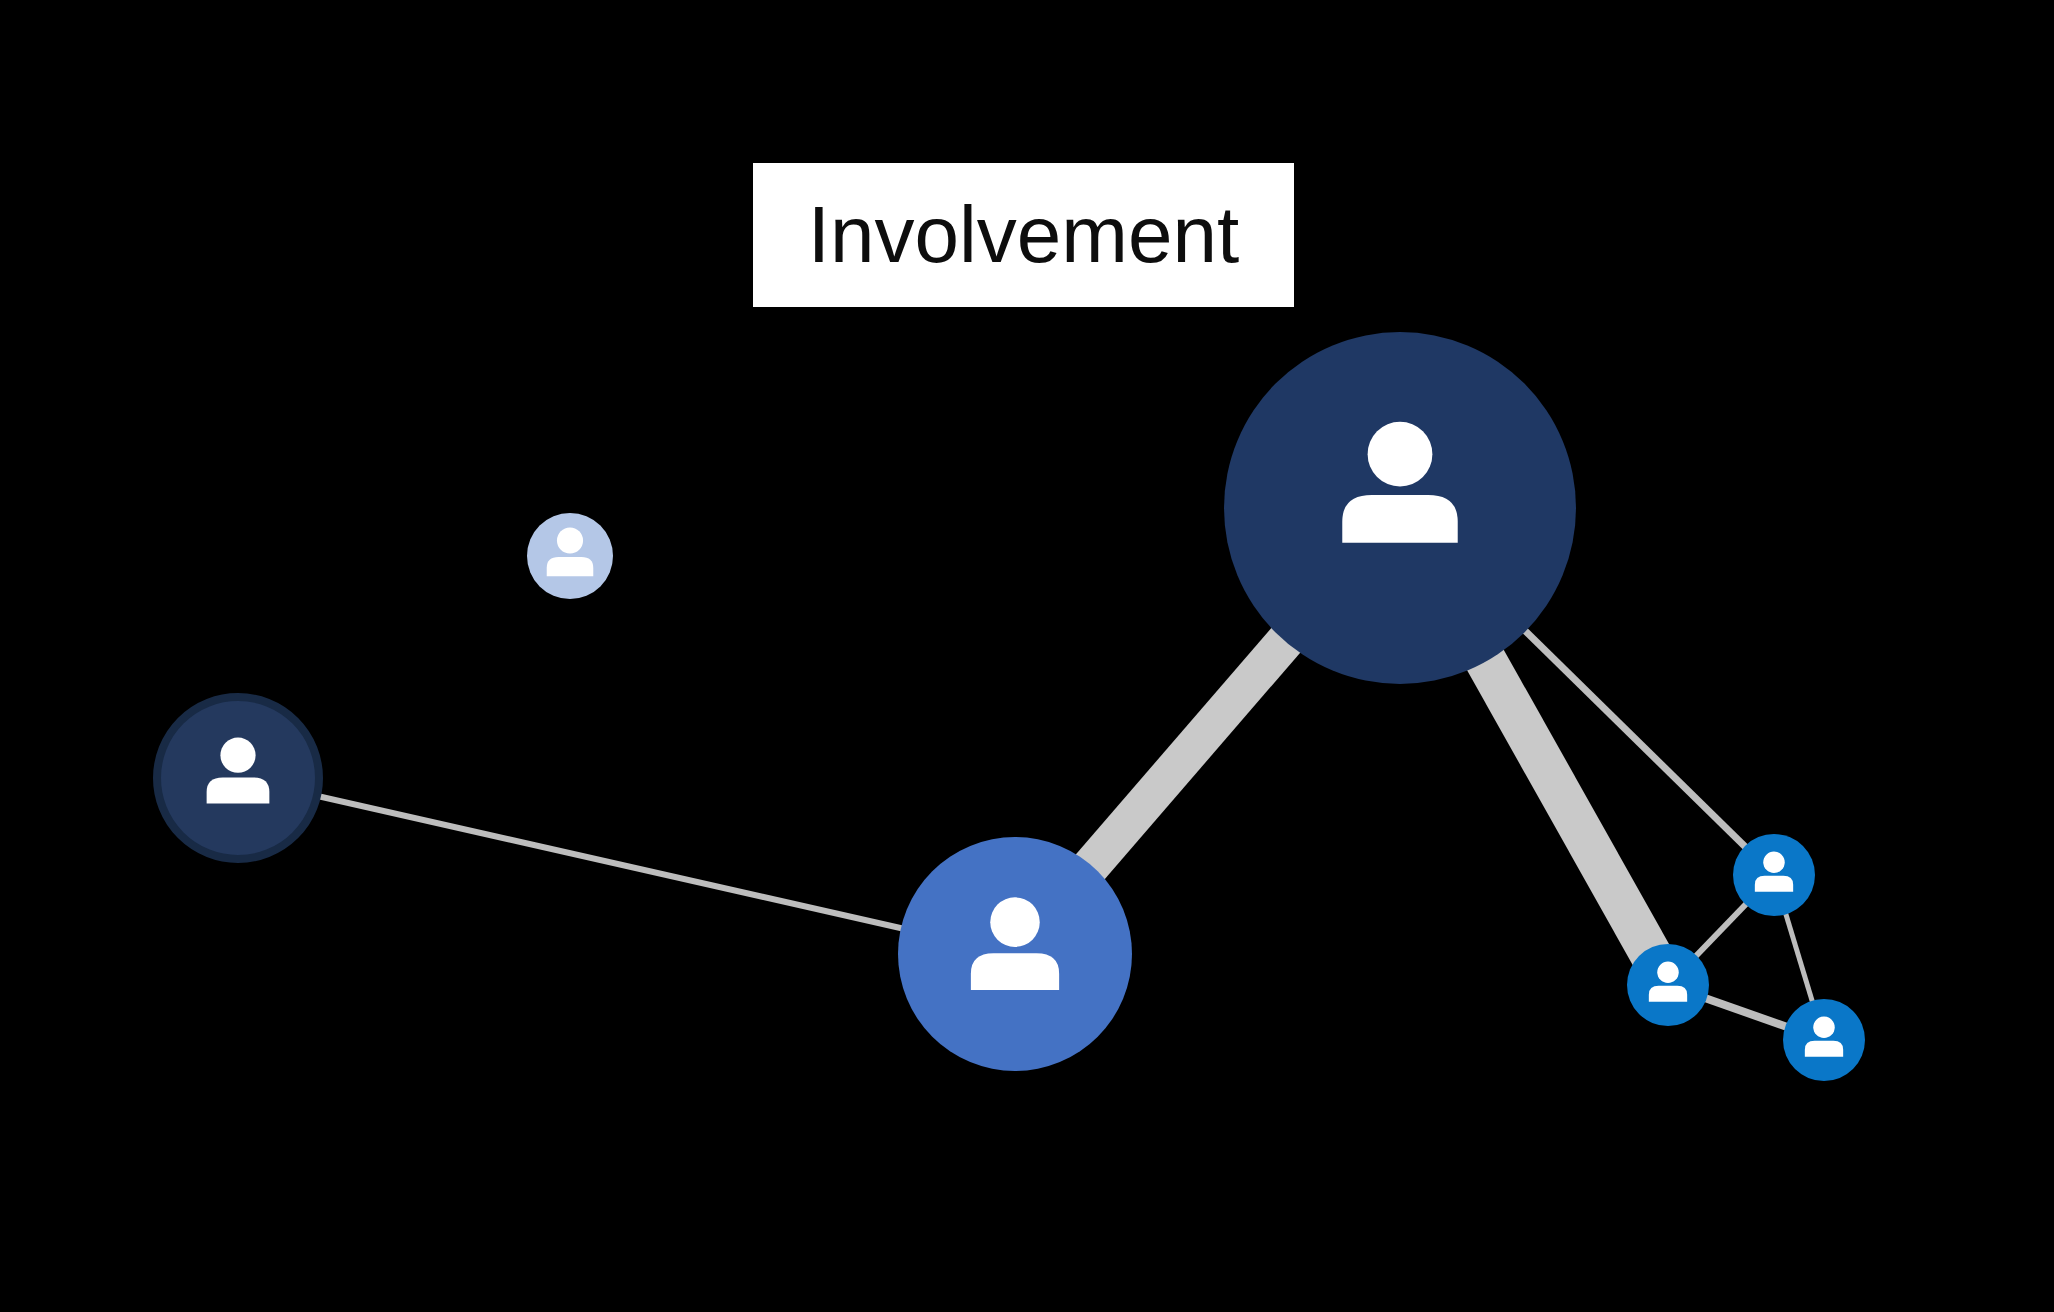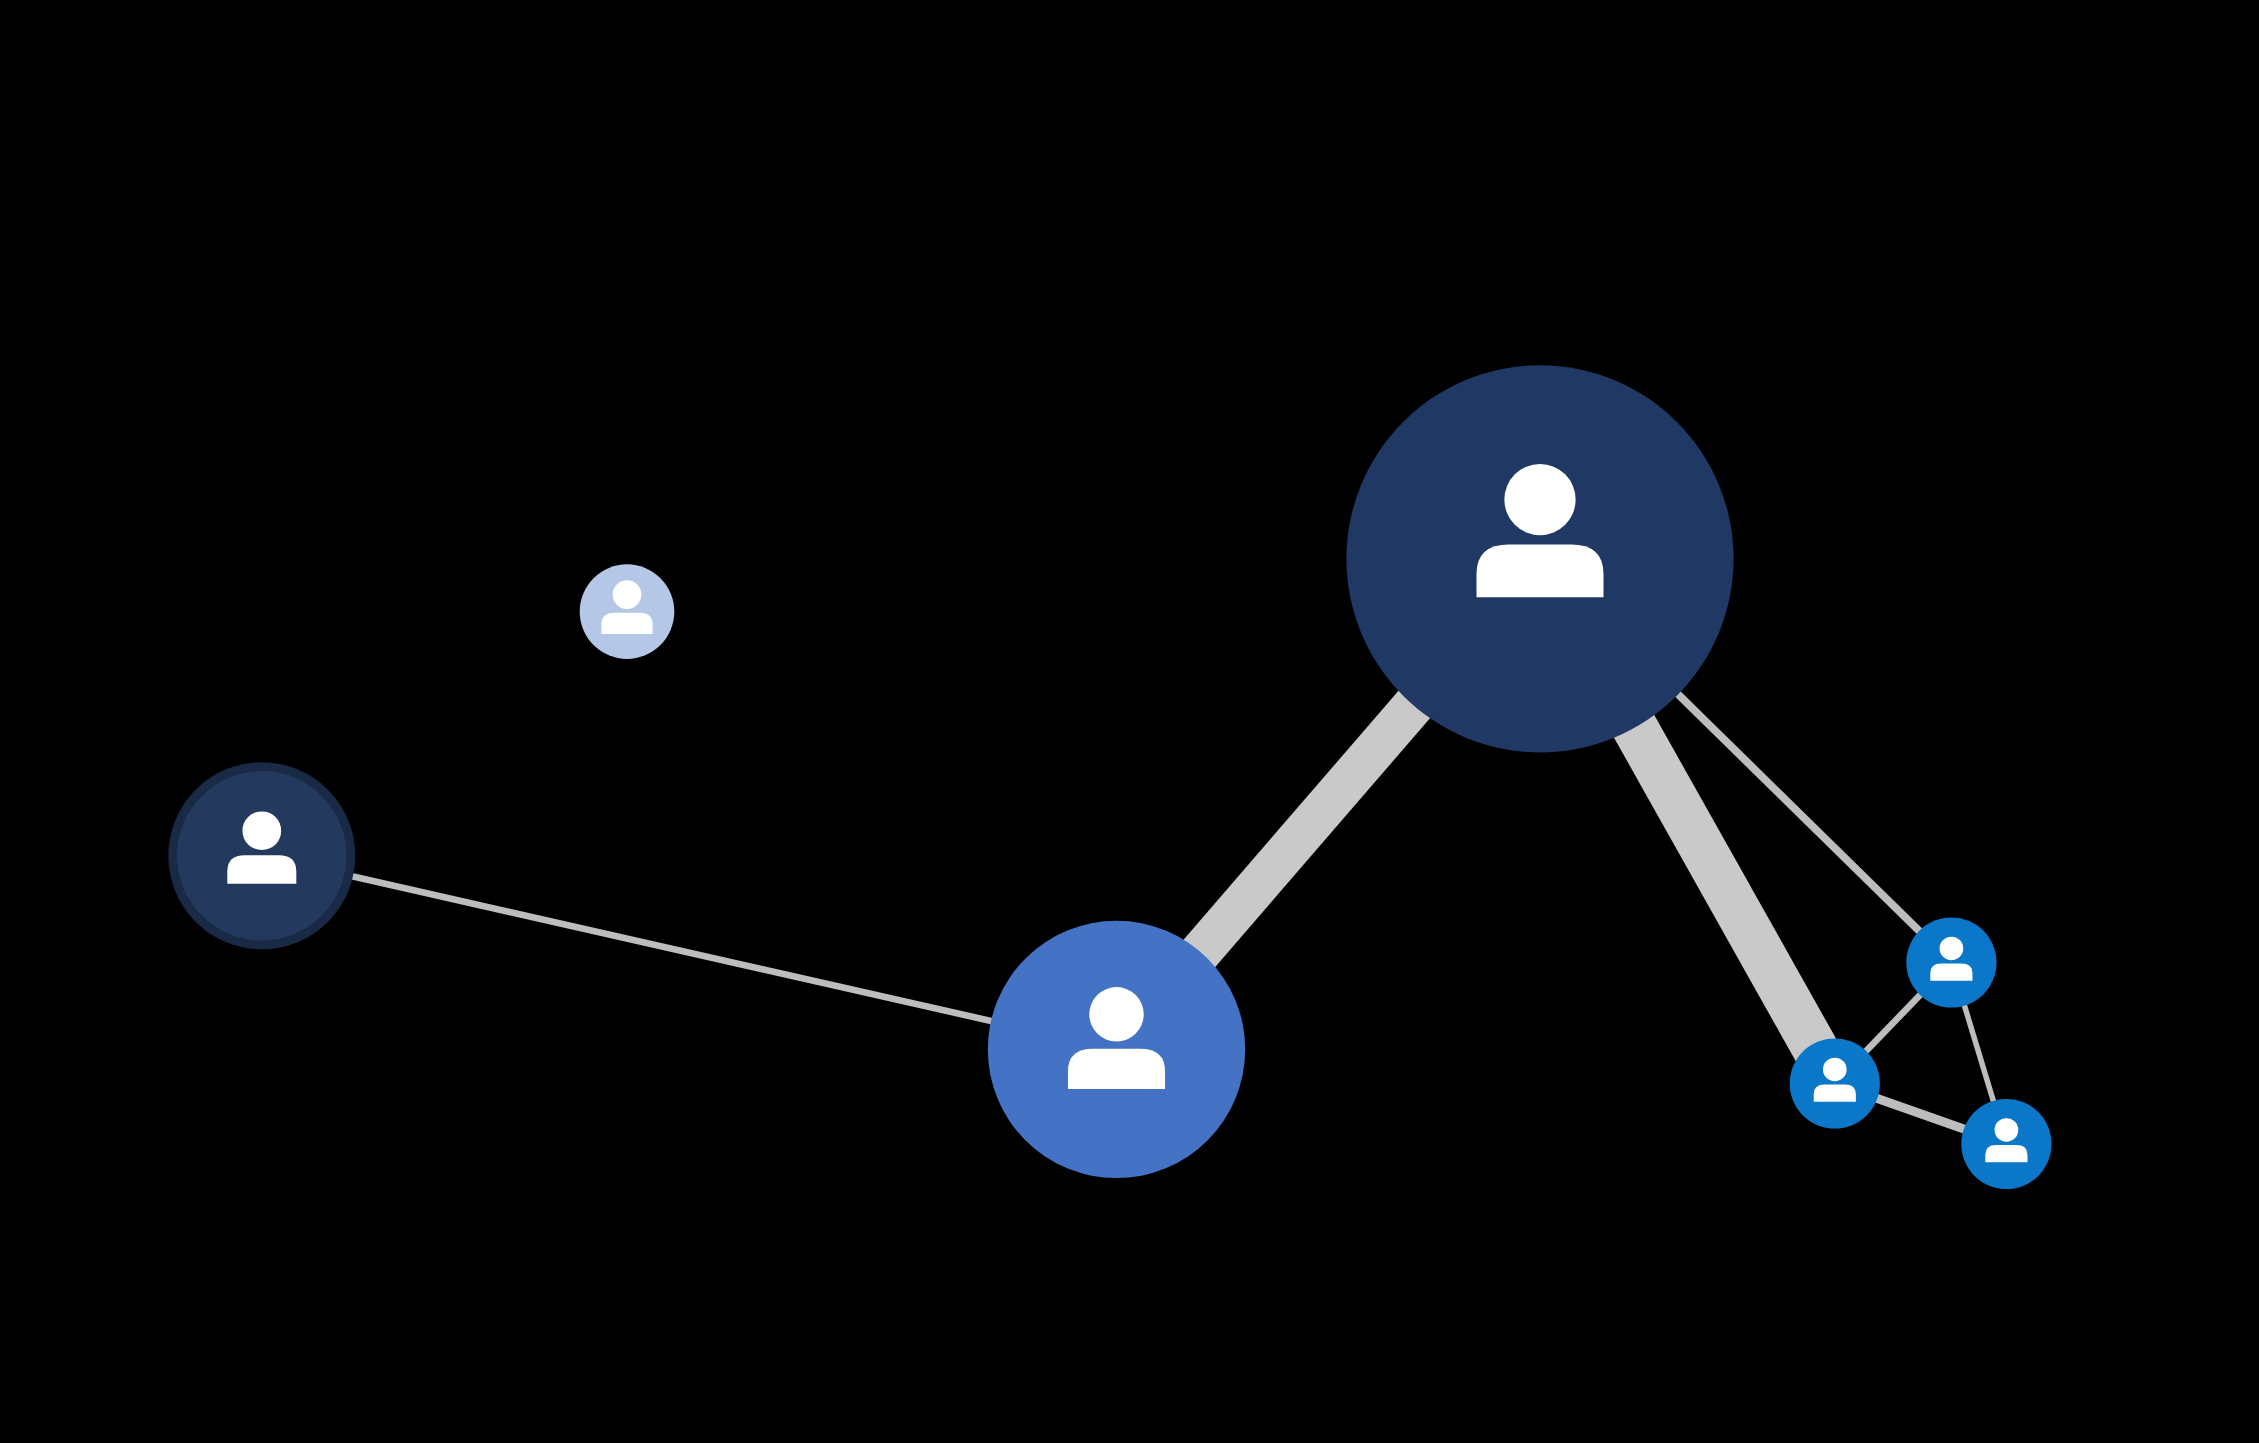--- a/index.html
+++ b/index.html
@@ -79,14 +79,17 @@
           <circle cx="1668" cy="985" r="41" fill="#0A77C8"></circle>
           <use href="#person-icon" x="1644.63" y="959.17" width="46.739999999999995" height="46.739999999999995" fill="#FFFFFF"></use>
         </g>
         <g>
           <circle cx="1824" cy="1040" r="41" fill="#0A77C8"></circle>
           <use href="#person-icon" x="1800.63" y="1014.17" width="46.739999999999995" height="46.739999999999995" fill="#FFFFFF"></use>
         </g>
       </g>
   </svg>
 
+  <div class="title-box" id="title-box" style="left: 753px; top: 163px; width: 541px; height: 144px; background: rgb(255, 255, 255); color: rgb(13, 13, 13);">
+    <span class="title-text">Involvement</span>
+  </div>
 
 </div>
 
 </body></html>

